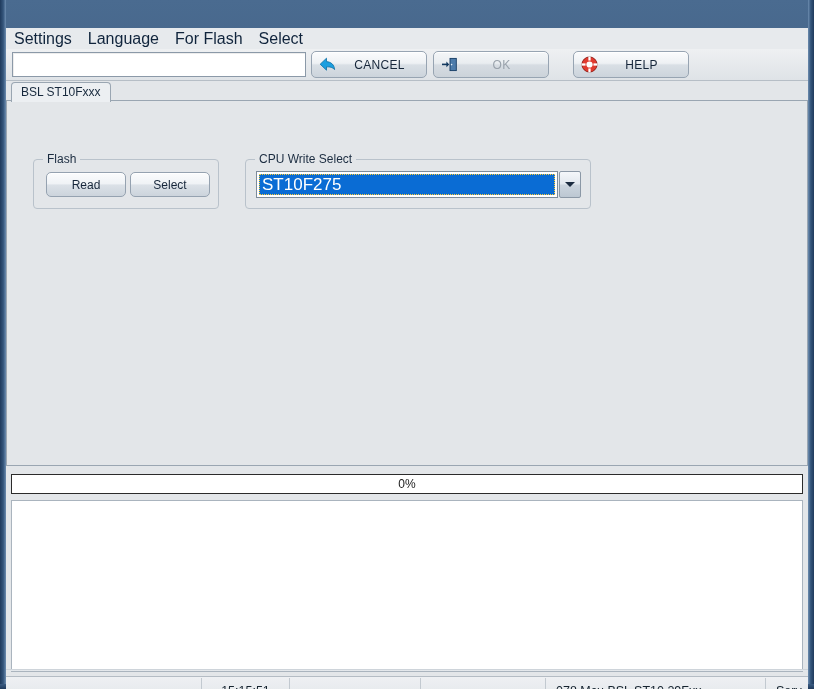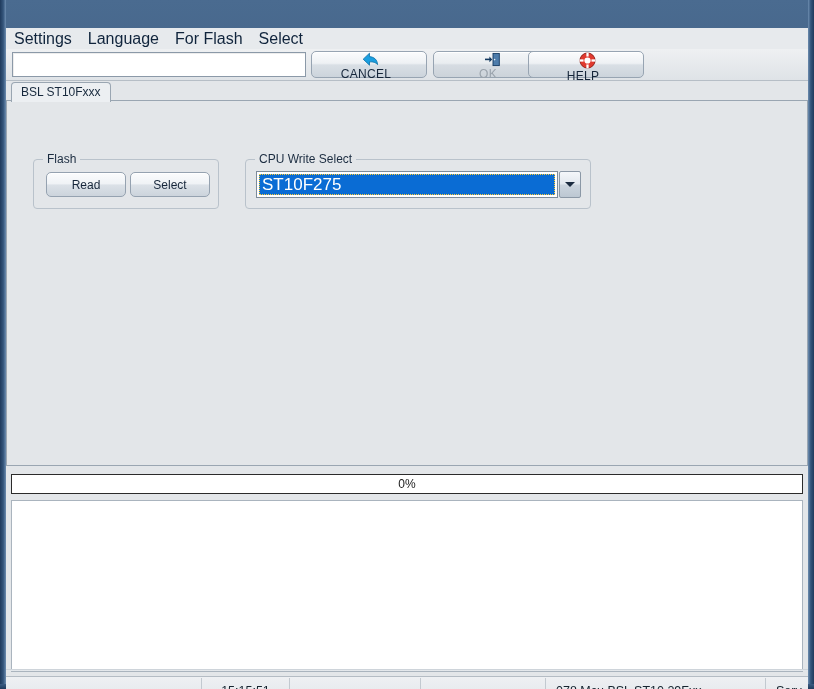--- a/index.html
+++ b/index.html
@@ -94,30 +94,30 @@
     box-shadow:inset 1px 1px 0 rgba(0,0,0,.07);
     font-family:"Liberation Sans", sans-serif; font-size:12px;
     color:#111; padding:0 4px; outline:none;
   }
   .tb-btn {
     position:absolute; top:2px; height:27px;
     background:linear-gradient(180deg,#fbfcfd 0%,#eef1f4 45%,#d9dfe5 52%,#ccd4dc 100%);
     border:1px solid #97a4b2; border-radius:5px;
     box-shadow:inset 0 1px 0 #ffffff;
     display:flex; align-items:center;
-    font-size:12px; color:#16263a;flex-direction:column;
+    font-size:12px; color:#16263a;
   }
   .tb-btn .lbl { flex:1; text-align:center; letter-spacing:.3px; padding-right:6px; }
   .tb-btn.disabled { color:#9aa3ac;
     background:linear-gradient(180deg,#f4f6f8 0%,#e9edf0 45%,#d6dce2 52%,#ccd3da 100%); }
   .tb-ico { width:24px; display:flex; align-items:center; justify-content:center; margin-left:3px; }
 
   #btn-cancel { left:305px; width:116px; }
   #btn-ok     { left:427px; width:116px; }
-  #btn-help   { left:522px; width:116px; }
+  #btn-help   { left:567px; width:116px; }
 
   
   .tabstrip {
     position:absolute; left:0; top:53px; width:802px; height:20px;
     background:#e3e6e9;
     border-bottom:1px solid #9aa6b2;
   }
   .tab {
     position:absolute; left:5px; top:1px; height:20px;
     padding:0 9px; line-height:19px;

